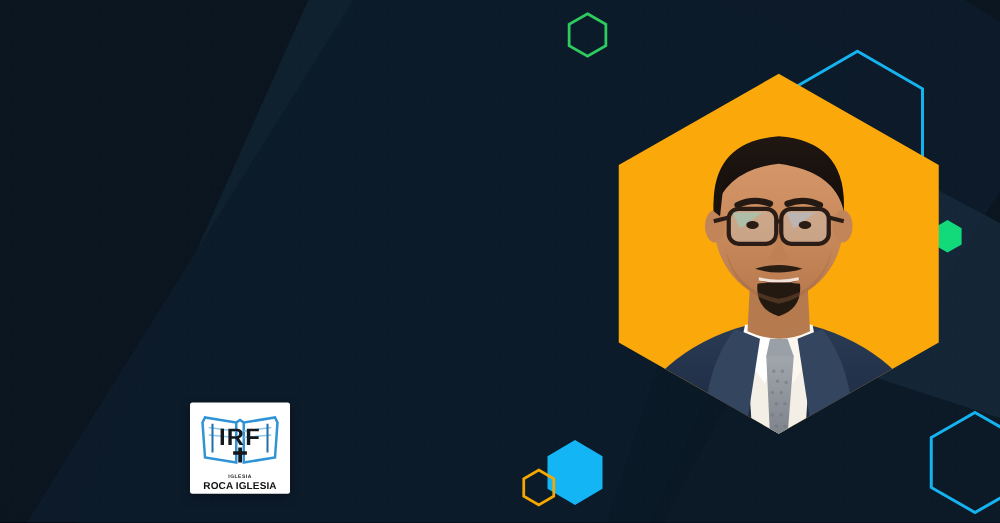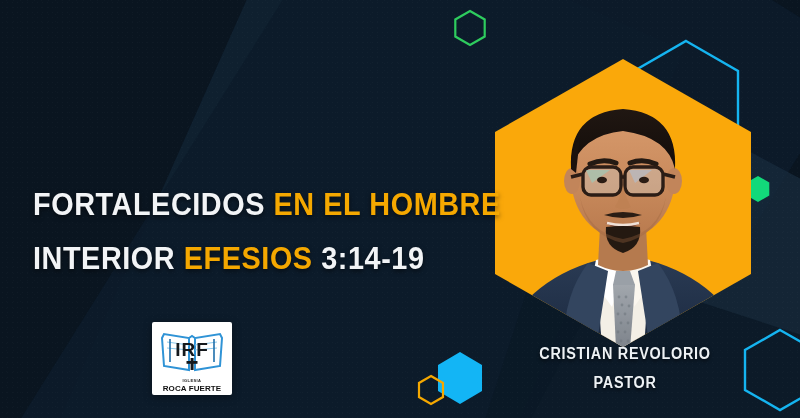--- a/index.html
+++ b/index.html
@@ -301,32 +301,20 @@
     </svg>
   </div>
 
   <svg class="hex" style="left:418px;top:340px;" width="80" height="76" viewBox="0 0 80 76">
     <polygon points="42,12 64,25 64,51 42,64 20,51 20,25" fill="#13b5f5"></polygon>
   </svg>
   <svg class="hex" style="left:406px;top:366px;" width="50" height="48" viewBox="0 0 50 48">
     <polygon points="25,10 37,17 37,31 25,38 13,31 13,17" fill="none" stroke="#f5a800" stroke-width="2.2"></polygon>
   </svg>
 
-  <div class="headline">
-    <div class="hl-line">
-      <span class="w">FORTALECIDOS</span>
-      <span class="o">EN EL</span>
-      <span class="o">HOMBRE</span>
-    </div>
-    <div class="hl-line">
-      <span class="w">INTERIOR</span>
-      <span class="o">EFESIOS</span>
-      <span class="w">3:14-19</span>
-    </div>
-  </div>
 
   <div class="logo-card">
     <svg width="80" height="56" viewBox="0 0 80 56" style="position:absolute;left:0;top:2px;">
 
       <path d="M 10 14 L 12 10 L 37 14 L 37 46 L 12 42 Z" fill="none" stroke="#2f93d6" stroke-width="2"></path>
       <path d="M 15 18 L 37 21" stroke="#8cc9ec" stroke-width="1.2"></path>
       <path d="M 15 24 L 37 26" stroke="#8cc9ec" stroke-width="1.2"></path>
 
       <path d="M 70 14 L 68 10 L 43 14 L 43 46 L 68 42 Z" fill="none" stroke="#2f93d6" stroke-width="2"></path>
       <path d="M 65 18 L 43 21" stroke="#8cc9ec" stroke-width="1.2"></path>
@@ -337,22 +325,18 @@
       <path d="M 18 15 L 18 38 M 62 15 L 62 38" stroke="#1f6fab" stroke-width="1.6"></path>
 
       <text x="40" y="32" text-anchor="middle" font-family="'Liberation Sans', sans-serif" font-weight="700" font-size="19" fill="#14181c" letter-spacing="1">IRF</text>
 
       <rect x="38.6" y="34" width="3" height="12" fill="#14181c"></rect>
       <rect x="34.5" y="37" width="11" height="2.8" fill="#14181c"></rect>
     </svg>
     <div class="logo-inner">
       <div style="height:52px"></div>
       <div class="logo-iglesia">IGLESIA</div>
-      <div class="logo-roca">ROCA FUERTE</div>
+      <div class="logo-roca">ROCA IGLESIA</div>
     </div>
   </div>
 
-  <div class="speaker">
-    <div class="speaker-name">CRISTIAN REVOLORIO</div>
-    <div class="speaker-role">PASTOR</div>
-  </div>
 
 </div>
 
 </body></html>

